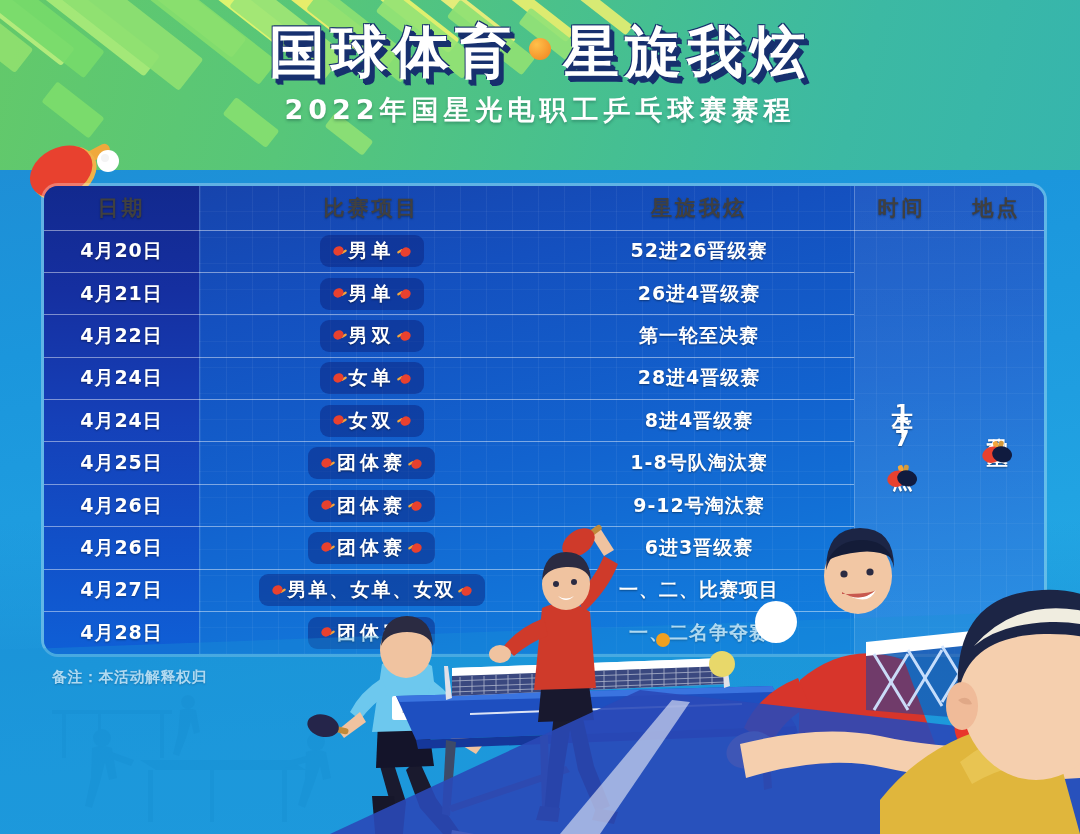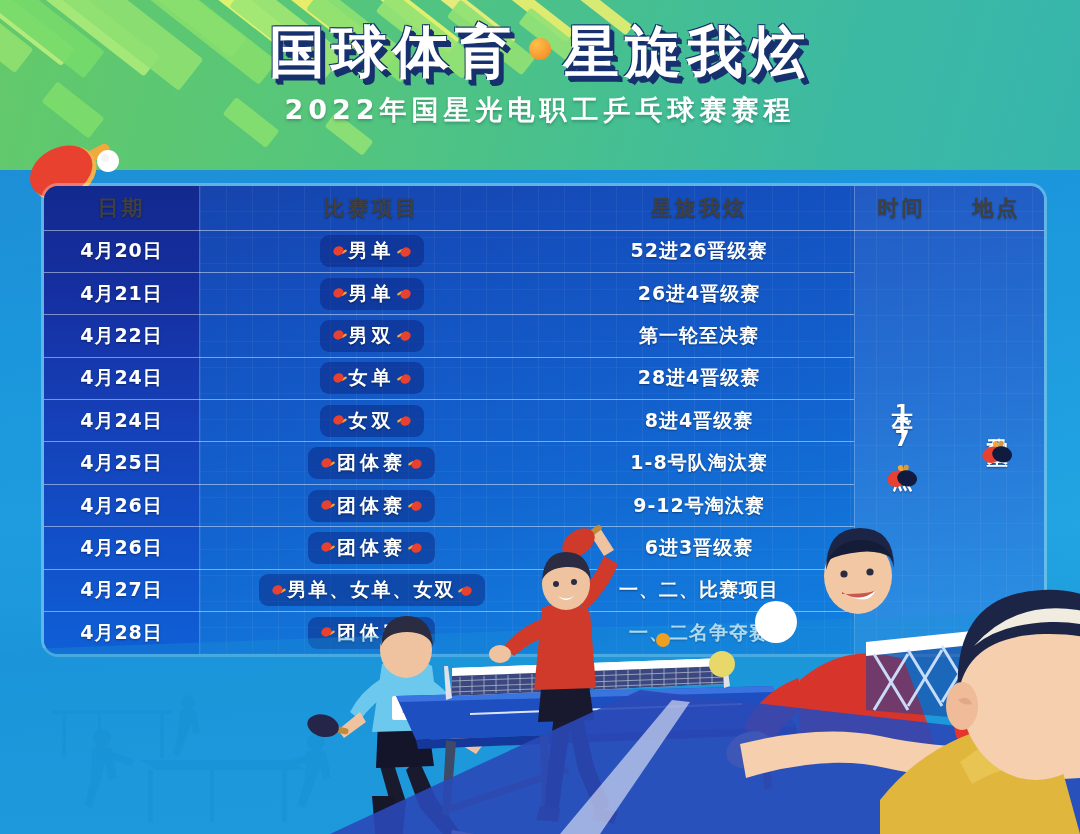--- a/index.html
+++ b/index.html
@@ -447,20 +447,21 @@
                 </svg>
             </span>
           </td>
           <td class="c-cont">一、二名争夺赛</td>
         </tr>
       </tbody>
     </table>
   </div>
 
   <div class="note">
+    <div>备注：本活动解释权归</div>
   </div>
 
   <svg class="illus" viewBox="0 0 1080 334">
 
     <path d="M0 150 L1080 110 L1080 334 L0 334 Z" fill="#1a93d8" opacity="0.35"></path>
 
     <g>
 
       <path d="M392 258 l14 44 -4 42 -14 2 2 -44 -10 -36z" fill="#1a1a2e"></path>
       <path d="M418 258 l18 40 24 34 -10 10 -30 -34 -14 -38z" fill="#1a1a2e"></path>

